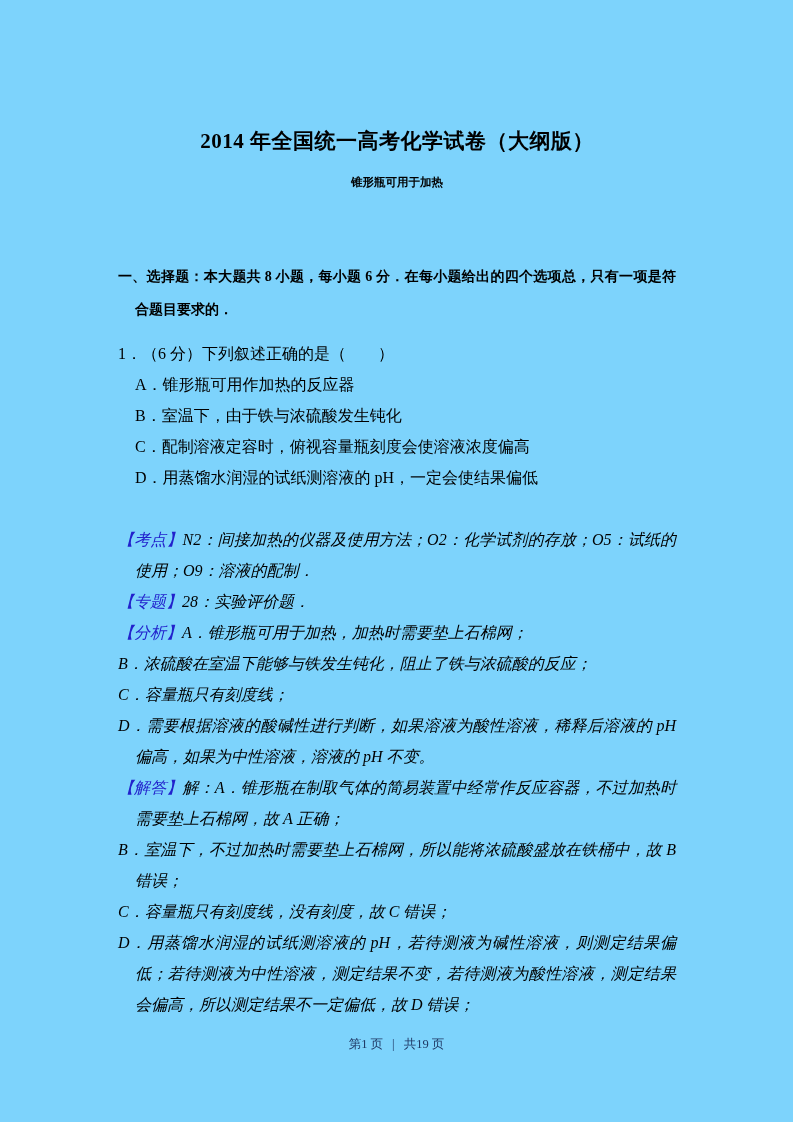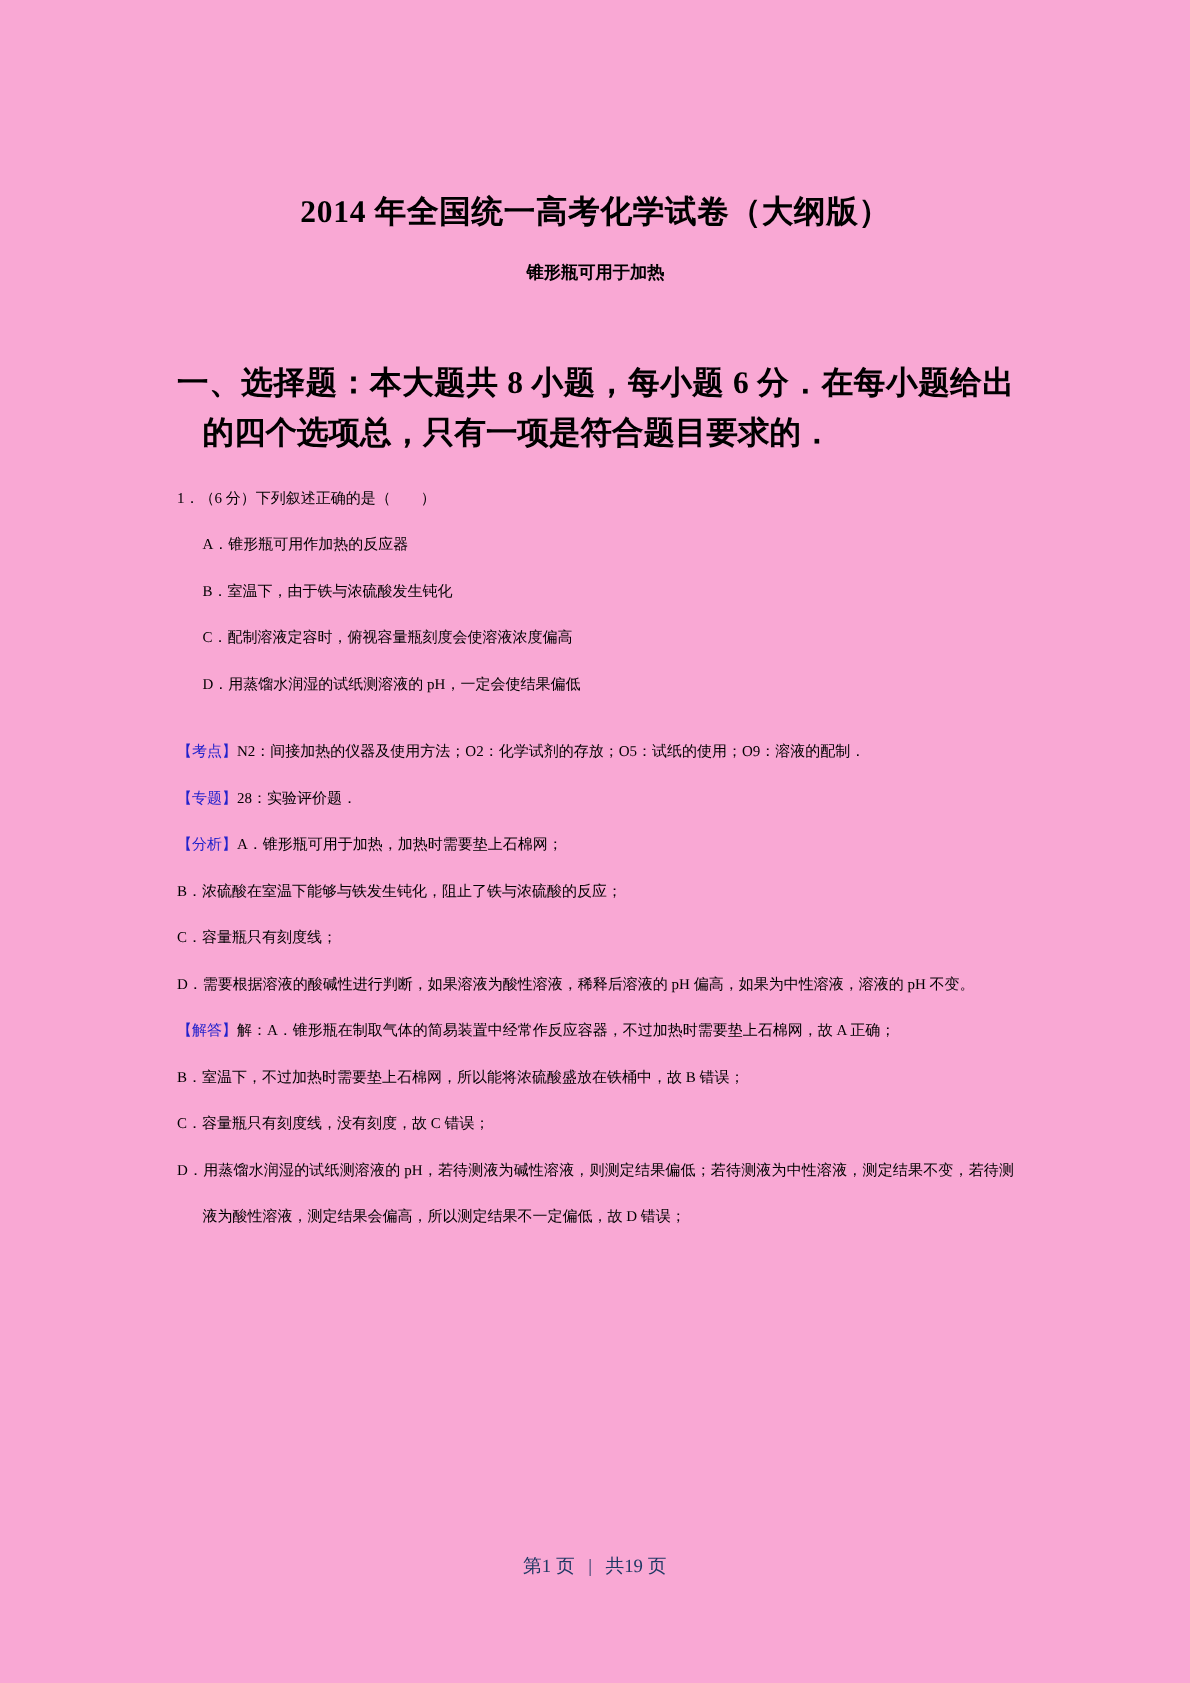--- a/index.html
+++ b/index.html
@@ -5,21 +5,21 @@
   html, body {
     margin: 0;
     padding: 0;
     background: #e8e8e8;
   }
   .page {
     position: relative;
     width: 793px;
     height: 1122px;
     margin: 0 auto;
-    background: #f9a8d4;
+    background: #7dd3fc;
     box-sizing: border-box;
     padding: 128px 117px 0 118px;
     font-family: "Liberation Serif", "DejaVu Serif", serif;
     color: #000;
     overflow: hidden;
   }
   .doc-title {
     margin: 0;
     font-size: 21px;
     line-height: 27px;
@@ -28,48 +28,49 @@
     letter-spacing: 0.5px;
   }
   .doc-subtitle {
     margin: 20px 0 0 0;
     font-size: 11.5px;
     line-height: 14px;
     font-weight: bold;
     text-align: center;
   }
   .section-heading {
-    margin: 50px 0 0 0;
-    font-size: 21px;
+    margin: 71px 0 0 0;
+    font-size: 14px;
     line-height: 33px;
     font-weight: bold;
     text-align: justify;
     padding-left: 17px;
     text-indent: -17px;
   }
   .body-text {
-    font-size: 10px;
+    font-size: 16px;
     line-height: 31px;
     text-align: justify;
   }
   .question-block {
     margin-top: 12px;
   }
   .para {
     margin: 0;
     padding-left: 17px;
     text-indent: -17px;
   }
   .option-line {
     margin: 0;
     padding-left: 17px;
     text-indent: 0;
   }
   .analysis-block {
-    margin-top: 14px;
+    margin-top: 31px;
+    font-style: italic;
   }
   .label-blue {
     color: #2222cc;
   }
   .footer {
     position: absolute;
     left: 0;
     right: 0;
     top: 1036px;
     text-align: center;

